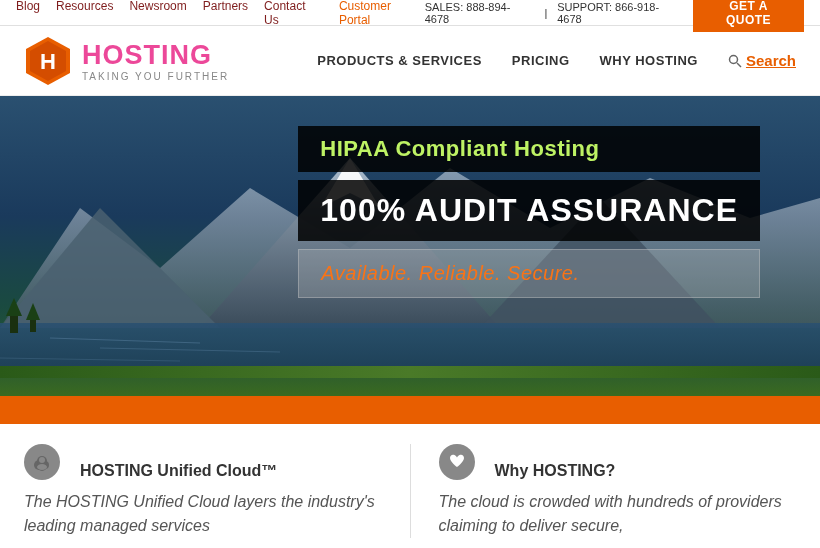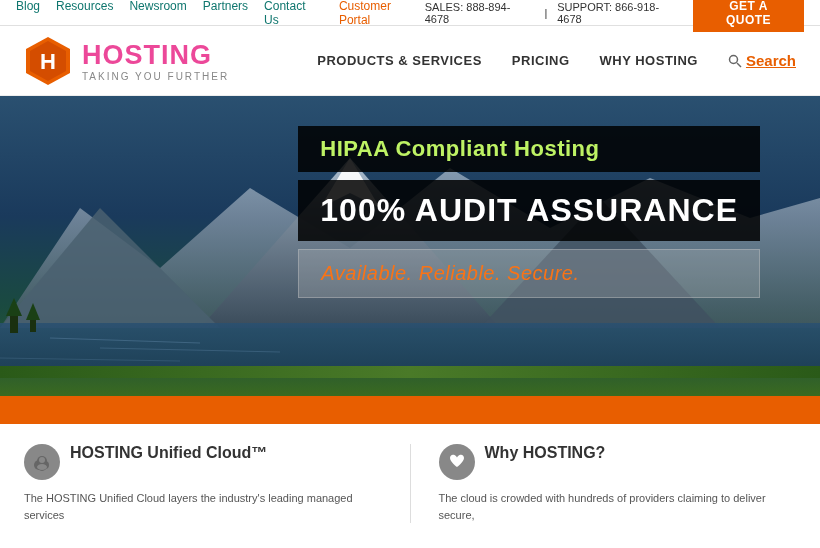--- a/index.html
+++ b/index.html
@@ -11,21 +11,21 @@
       border-bottom: 1px solid #e0e0e0;
       display: flex;
       align-items: center;
       justify-content: space-between;
       padding: 4px 16px;
       font-size: 12px;
       height: 26px;
     }
     #top-bar-left { display: flex; gap: 16px; }
     #top-bar-left a {
-      color: #0f766e;
+      color: #7f1d1d;
       text-decoration: none;
       font-size: 12px;
       cursor: pointer;
     }
     #top-bar-left a.active { color: #e85e00; }
     #top-bar-right { display: flex; align-items: center; gap: 10px; font-size: 11px; color: #333; }
     #get-quote-btn {
       background: #e85e00;
       color: #fff;
       border: none;
@@ -139,45 +139,46 @@
       display: flex;
       padding: 20px 24px 0 24px;
       gap: 20px;
       background: #fff;
     }
     #feature-left, #feature-right {
       flex: 1;
     }
     .feature-header {
       display: flex;
-      align-items: flex-start;
-      gap: 10px;
+      align-items: flex-end;
+      gap: 20px;
       margin-bottom: 10px;
     }
     .feature-icon {
       width: 36px;
       height: 36px;
       border-radius: 50%;
       background: #888;
       display: flex;
       align-items: center;
       justify-content: center;
       color: #fff;
       font-size: 18px;
       flex-shrink: 0;
     }
     .feature-title {
       font-size: 16px;
       font-weight: bold;
       color: #333;
     }
     .feature-text {
-      font-size: 11px;
+      font-size: 16px;
       color: #555;
       line-height: 1.5;
+      font-style: italic;
     }
     .divider {
       width: 1px;
       background: #ddd;
       margin: 0 8px;
     }
   </style>
 </head>
 <body>
 

